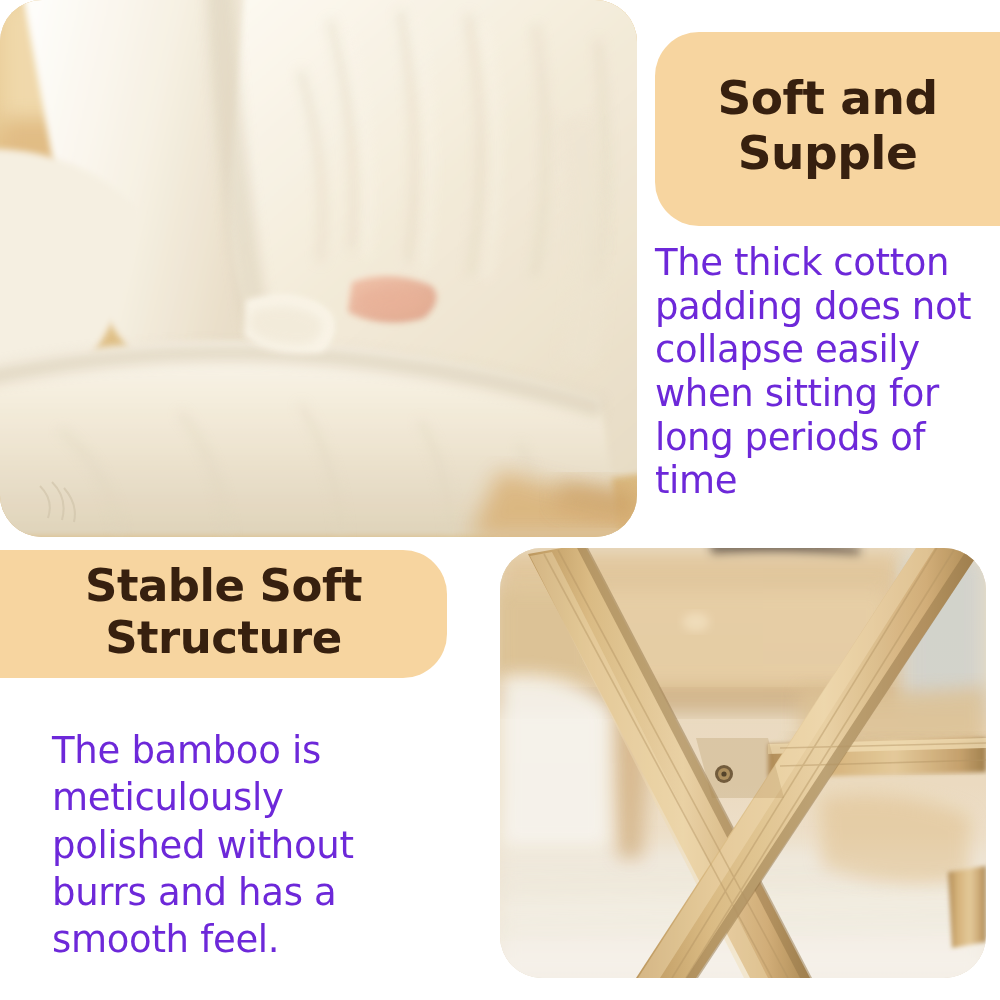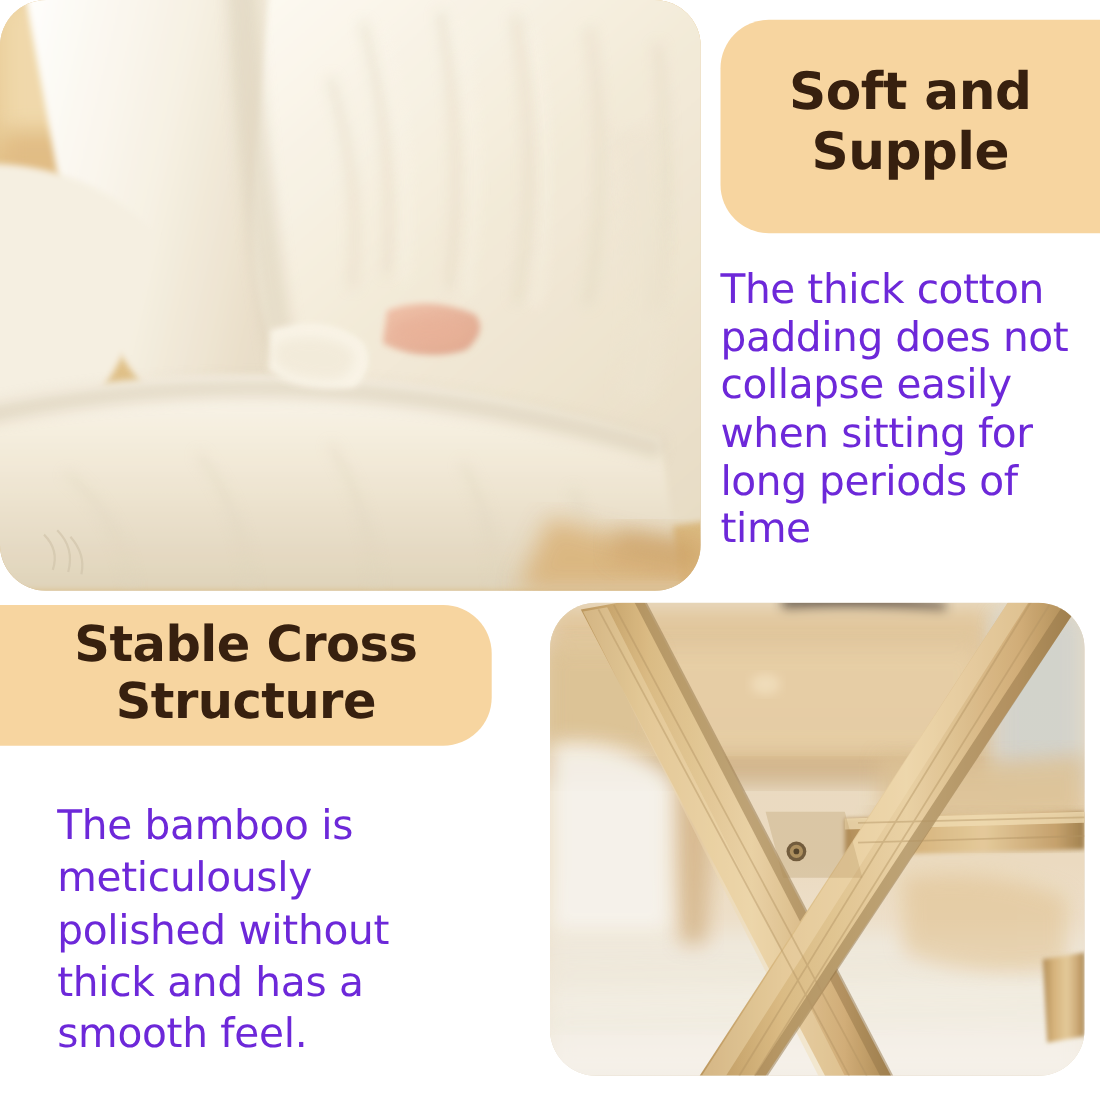--- a/index.html
+++ b/index.html
@@ -51,21 +51,21 @@
   .badge {
     position: absolute;
     background: #f7d5a0;
     display: flex;
     align-items: center;
     justify-content: center;
     box-sizing: border-box;
   }
   .badge-top-right {
     left: 655px;
-    top: 18px;
+    top: 32px;
     width: 345px;
     height: 194px;
     border-radius: 44px 0 0 44px;
     padding: 4px 26px 10px 26px;
   }
   .badge-bottom-left {
     left: -40px;
     top: 550px;
     width: 487px;
     height: 128px;
@@ -224,28 +224,28 @@
   </div>
 
   <p class="body-copy copy-top-right">The thick cotton
 padding does not
 collapse easily
 when sitting for
 long periods of
 time</p>
 
   <div class="badge badge-bottom-left">
-    <h2 class="badge-title">Stable Cross
+    <h2 class="badge-title">Stable Soft
 Structure</h2>
   </div>
 
   <p class="body-copy copy-bottom-left">The bamboo is
 meticulously
 polished without
-thick and has a
+burrs and has a
 smooth feel.</p>
 
   <div class="panel-bottom-photo">
     <svg class="photo-svg" viewBox="0 0 486 430" preserveAspectRatio="xMidYMid slice">
       <defs>
         <linearGradient id="roomBg" x1="0" y1="0" x2="0" y2="1">
           <stop offset="0%" stop-color="#e7d9c1"></stop>
           <stop offset="55%" stop-color="#ead9bd"></stop>
           <stop offset="100%" stop-color="#f2ece2"></stop>
         </linearGradient>

